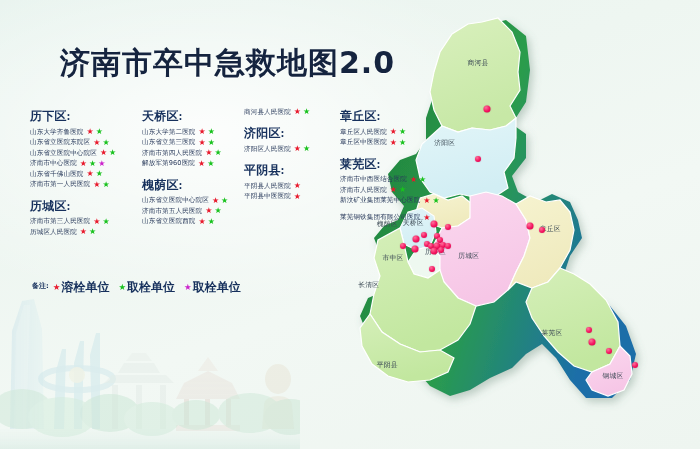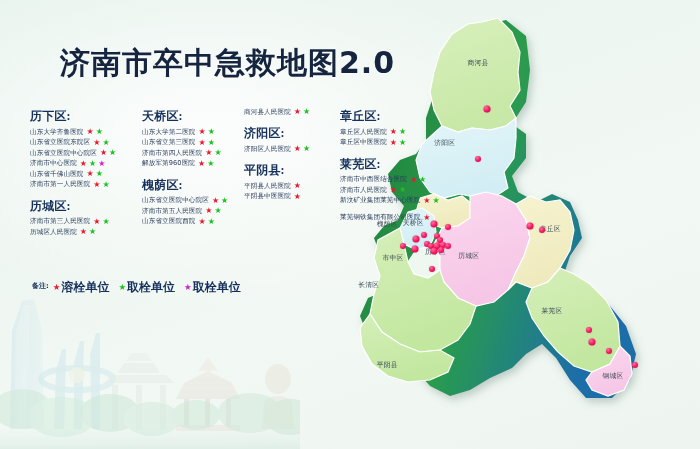--- a/index.html
+++ b/index.html
@@ -185,21 +185,21 @@
     <div id="district-label-host">
         <div class="district-label" style="left: 148px; top: 56.7px;">商河县</div>
         <div class="district-label" style="left: 114.7px; top: 136.5px;">济阳区</div>
         <div class="district-label" style="left: 83.25px; top: 217px;">天桥区</div>
         <div class="district-label" style="left: 57.35px; top: 218px;">槐荫区</div>
         <div class="district-label" style="left: 63px; top: 252px;">市中区</div>
         <div class="district-label" style="left: 105.45px; top: 245.7px;">历下区</div>
         <div class="district-label" style="left: 138.75px; top: 249.9px;">历城区</div>
         <div class="district-label" style="left: 220.15px; top: 223px;">章丘区</div>
         <div class="district-label" style="left: 38.85px; top: 279.3px;">长清区</div>
-        <div class="district-label" style="left: 222px; top: 305px;">莱芜区</div>
+        <div class="district-label" style="left: 222px; top: 327px;">莱芜区</div>
         <div class="district-label" style="left: 57.35px; top: 359.1px;">平阴县</div>
         <div class="district-label" style="left: 283.05px; top: 369.6px;">钢城区</div>
       </div>
     
     <div id="pin-host">
         <div class="pin" style="left: 157.25px; top: 102.9px;"></div>
         <div class="pin sm" style="left: 148px; top: 153.3px;"></div>
         <div class="pin sm" style="left: 118.4px; top: 220.5px;"></div>
         <div class="pin" style="left: 103.6px; top: 218.4px;"></div>
         <div class="pin sm" style="left: 94.35px; top: 228.9px;"></div>

